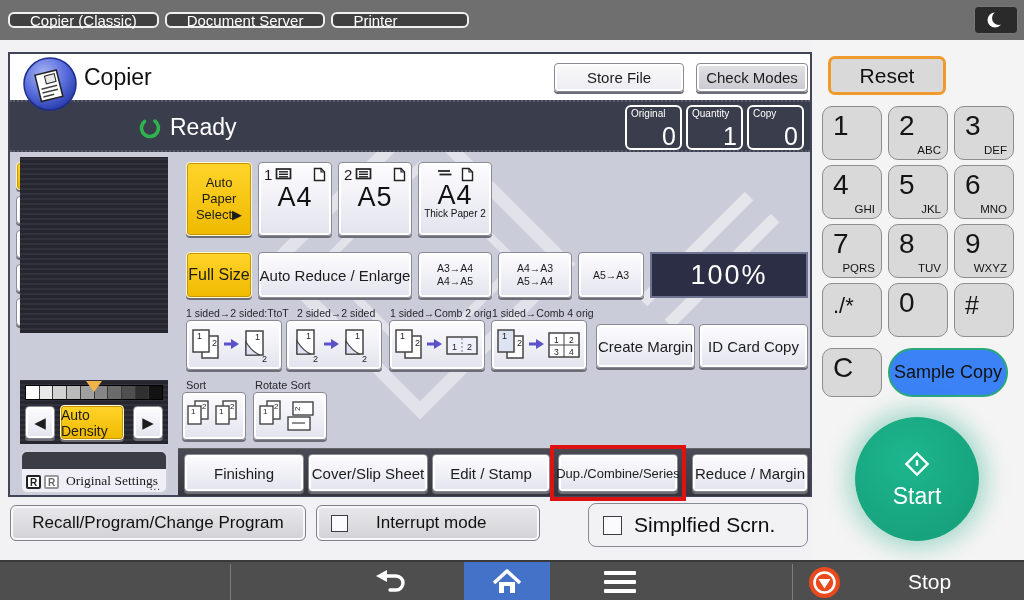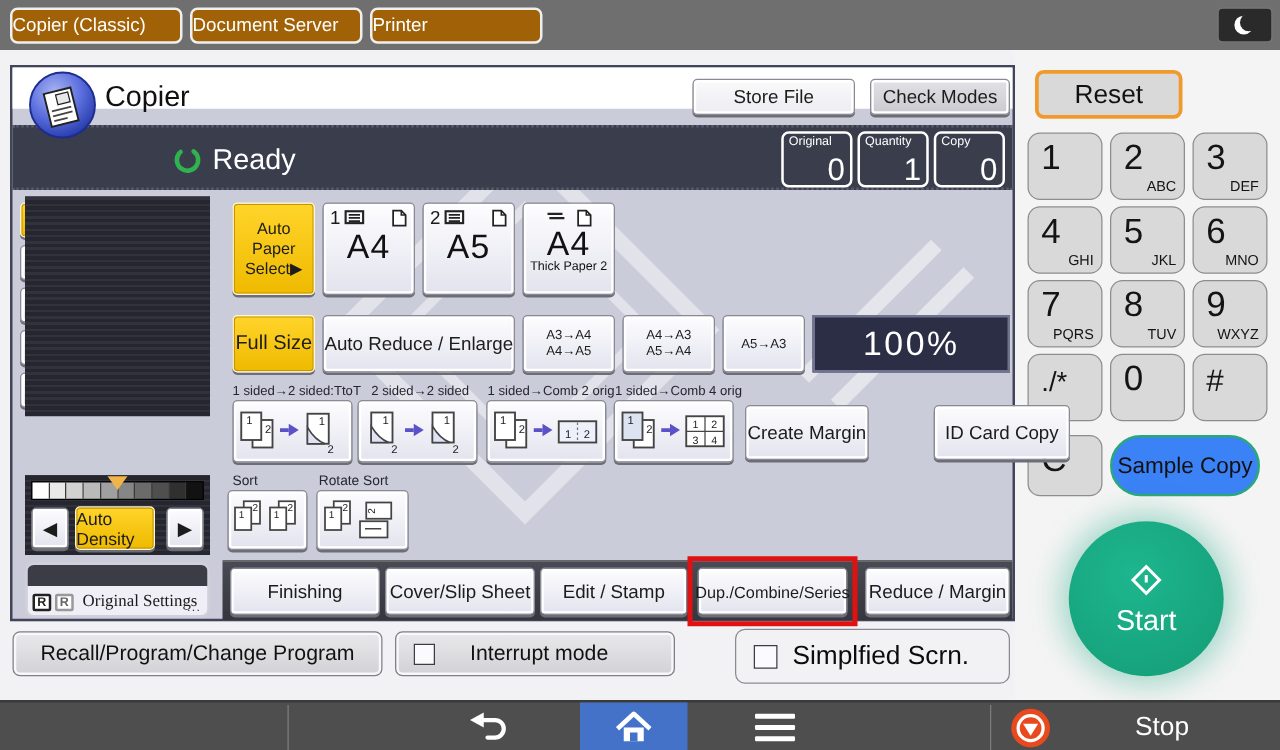--- a/index.html
+++ b/index.html
@@ -2,26 +2,26 @@
 <html><head>
 <meta charset="utf-8">
 <style>
   * { margin:0; padding:0; box-sizing:border-box; }
   html,body { width:1024px; height:600px; overflow:hidden; }
   body { font-family:"Liberation Sans", sans-serif; background:#f2f2f5; position:relative; }
   #screen { position:absolute; inset:0; width:1024px; height:600px; background:#f2f2f5; }
 
   
   .topbar { position:absolute; left:0; top:0; width:1024px; height:40px; background:#6f6f6f; display:flex; align-items:center; gap:6px; padding-left:8px; }
-  .app-tab { height:29px; min-width:138px; background:#a16207; border:2px solid #efefef; border-radius:6px; color:#fff; font-size:15px; display:flex; align-items:center; padding:0 0; white-space:nowrap; }
+  .app-tab { height:16px; min-width:138px; background:#404040; border:2px solid #efefef; border-radius:6px; color:#fff; font-size:15px; display:flex; align-items:center; padding:0 20px; white-space:nowrap; }
   .energy-btn { position:absolute; right:6px; top:6px; width:44px; height:28px; background:#2a2a2a; border:1px solid #777; border-radius:4px; display:flex; align-items:center; justify-content:center; }
 
   
   .panel { position:absolute; left:8px; top:52px; width:804px; height:445px; background:#cbccd9; border:2px solid #42455a; }
-  .panel-header { position:absolute; left:0; top:0; width:100%; height:33px; background:#ffffff; }
+  .panel-header { position:absolute; left:0; top:0; width:100%; height:46px; background:#ffffff; }
   .logo { position:absolute; left:12px; top:2px; z-index:5; }
   .panel-title { position:absolute; left:74px; top:10px; font-size:23px; color:#101010; }
   .btn3d { background:linear-gradient(#fdfdff,#e3e3ee); border:1px solid #8a8a96; border-radius:4px; box-shadow:inset 0 0 0 2px #ffffff, 0 2px 0 #6d6d78; color:#1c1c1c; display:flex; align-items:center; justify-content:center; }
   .hdr-btn { position:absolute; top:9px; height:29px; font-size:15px; }
   .store-file { left:544px; width:130px; background:linear-gradient(#fafafa,#ececf2); }
   .check-modes { left:686px; width:112px; background:linear-gradient(#e2e2e6,#c9c9cf); }
 
   
   .band { position:absolute; left:0; top:46px; width:100%; height:52px; background:#3a3d4c; border-top:2px dotted #585b6d; border-bottom:2px dotted #585b6d; }
   .ready-wrap { position:absolute; left:128px; top:12px; display:flex; align-items:center; gap:8px; }
@@ -355,21 +355,21 @@
         <rect x="55" y="9" width="30" height="24" fill="#fff" stroke="#444" stroke-width="1.5"></rect>
         <line x1="70" y1="9" x2="70" y2="33" stroke="#444" stroke-width="1"></line>
         <line x1="55" y1="21" x2="85" y2="21" stroke="#444" stroke-width="1"></line>
         <text x="60" y="18.5" font-size="8.5" fill="#222">1</text>
         <text x="75" y="18.5" font-size="8.5" fill="#222">2</text>
         <text x="60" y="31" font-size="8.5" fill="#222">3</text>
         <text x="75" y="31" font-size="8.5" fill="#222">4</text>
       </svg>
     </div>
     <div class="btn3d wide-btn" style="left:586px; width:99px;">Create Margin</div>
-    <div class="btn3d wide-btn" style="left:689px; width:109px;margin-left:48px;">ID Card Copy</div>
+    <div class="btn3d wide-btn" style="left:689px; width:109px;">ID Card Copy</div>
 
     <div class="sort-label" style="left:176px;">Sort</div>
     <div class="sort-label" style="left:245px;">Rotate Sort</div>
     <div class="btn3d sort-btn" style="left:172px; width:64px;">
       <svg width="58" height="38" viewBox="0 0 58 38">
         <rect x="10" y="4" width="13" height="18" fill="#fff" stroke="#444" stroke-width="1.4"></rect>
         <text x="17" y="12" font-size="8" fill="#222">2</text>
         <rect x="3" y="9" width="13" height="18" fill="#fff" stroke="#444" stroke-width="1.4"></rect>
         <text x="6" y="17" font-size="8" fill="#222">1</text>
         <rect x="38" y="4" width="13" height="18" fill="#fff" stroke="#444" stroke-width="1.4"></rect>

